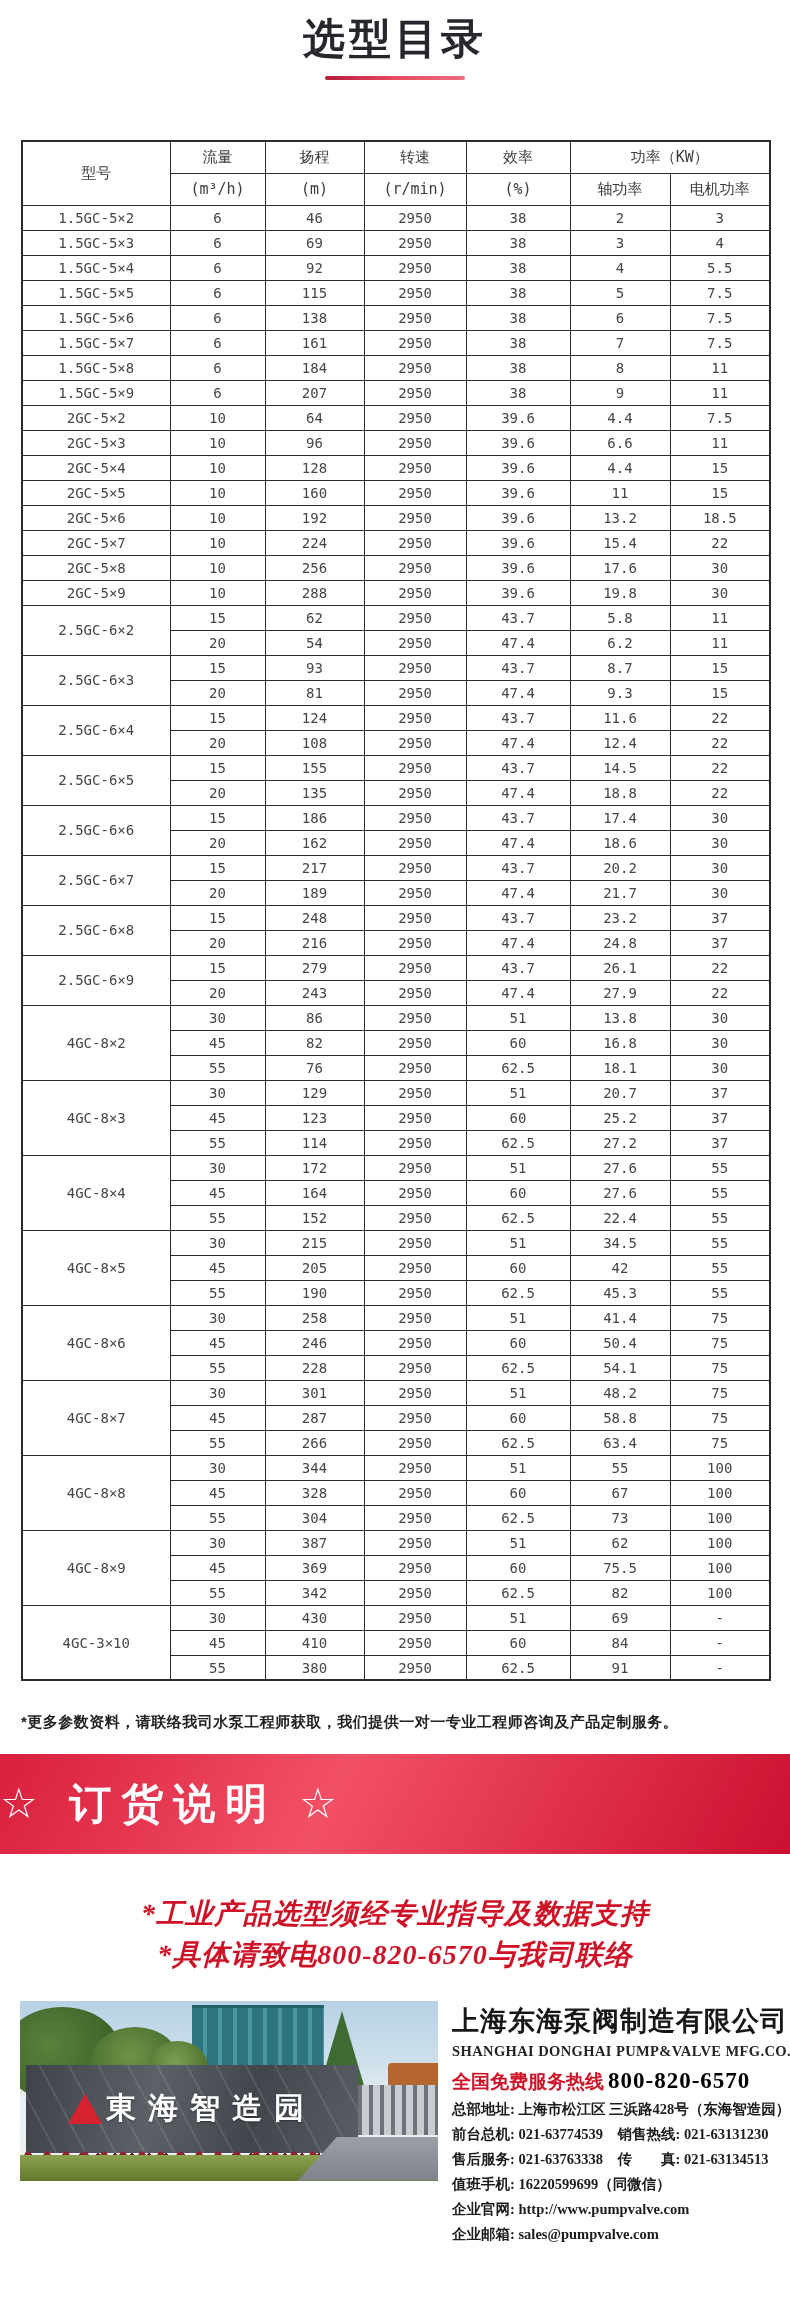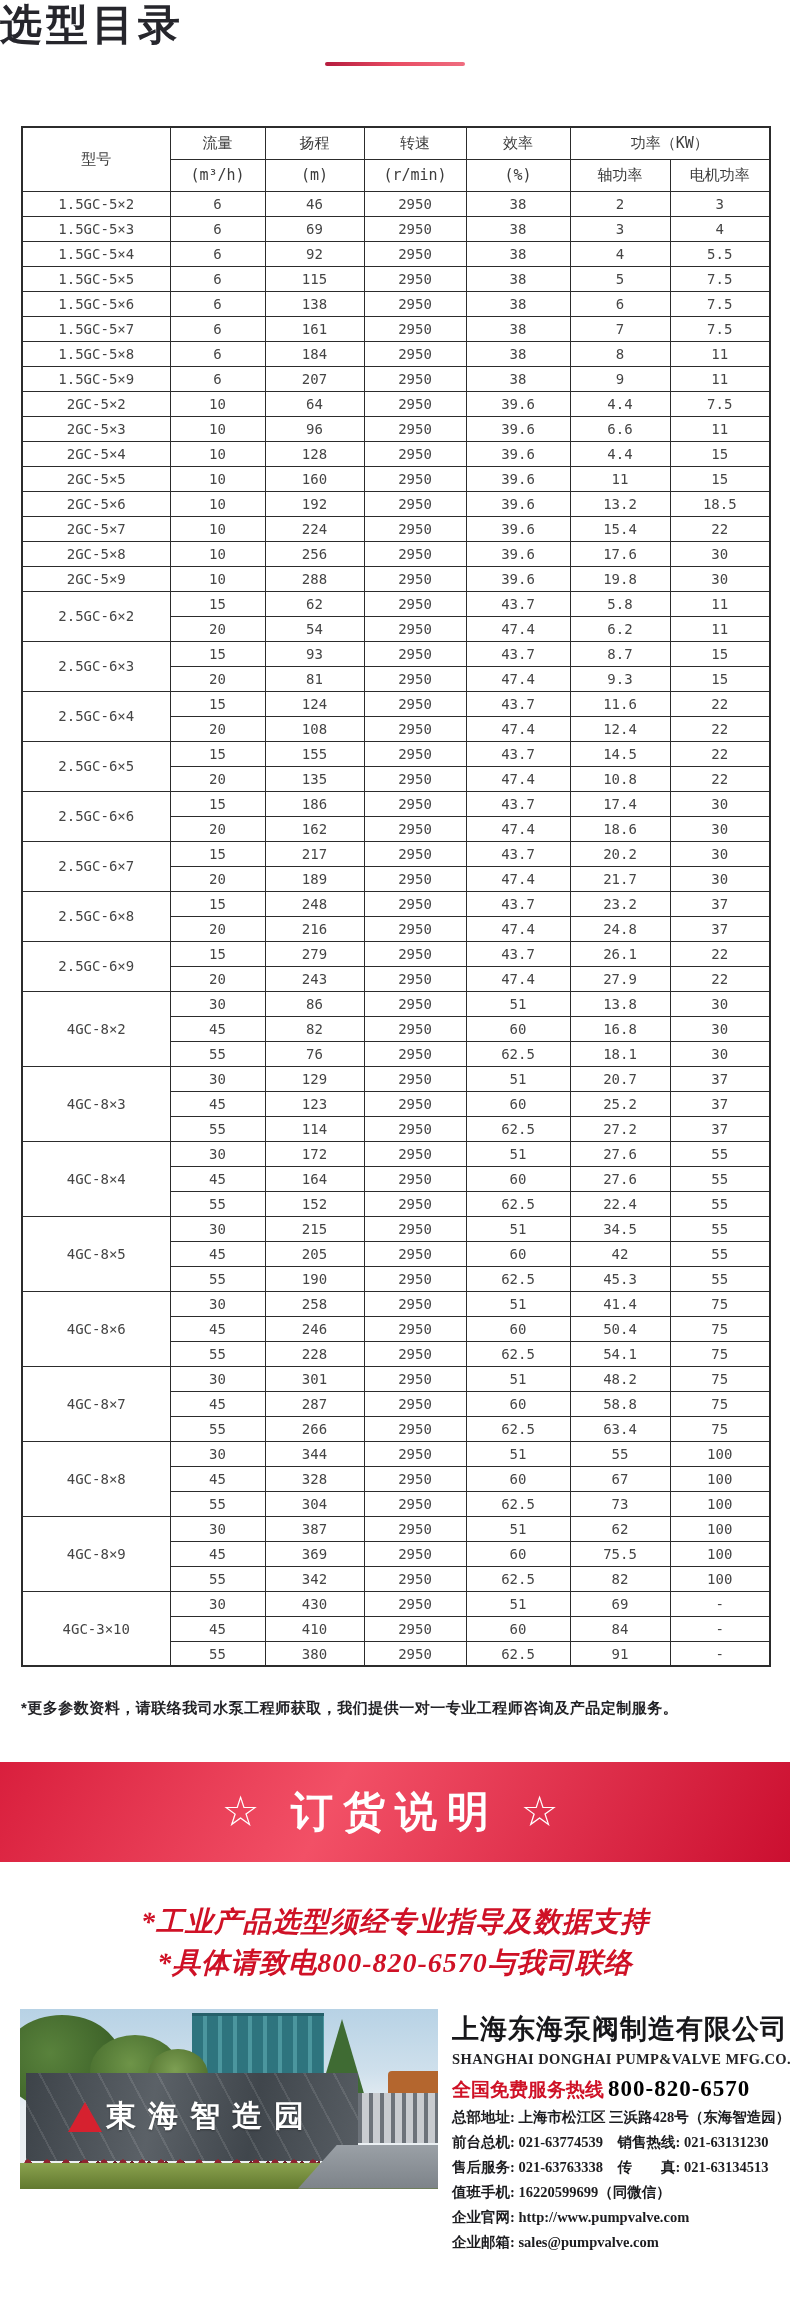--- a/index.html
+++ b/index.html
@@ -4,21 +4,21 @@
 <style>
   * { margin:0; padding:0; box-sizing:border-box; }
   html,body { background:#ffffff; }
   body {
     width:790px; min-height:2322px; margin:0 auto;
     font-family:"Liberation Sans","DejaVu Sans",sans-serif;
     color:#2b2b2b;
   }
 
   
-  .title-wrap { padding-top:0; }
+  .title-wrap { padding-top:14px; text-align:center; }
   .page-title {
     font-size:42px; font-weight:bold; letter-spacing:4px;
     color:#26262c; line-height:1.2;
   }
   .title-underline {
     width:140px; height:4px; margin:12px auto 0; border-radius:2px;
     background:linear-gradient(to right,#b51c3e,#e84b62,#ef6d80);
   }
 
   
@@ -37,23 +37,23 @@
   td.model-cell { font-size:14px; color:#3c3c3c; }
 
   
   .note {
     margin:32px 21px 0; font-size:15px; font-weight:600; color:#222226;
     letter-spacing:0.5px;
   }
 
   
   .order-banner {
-    margin-top:44px; width:790px; height:100px;
+    margin-top:22px; width:790px; height:100px;
     background:linear-gradient(118deg,#d91f3d 0%,#f25066 42%,#cb0f30 100%);
-    display:flex; align-items:center; justify-content:center;
+    display:flex; align-items:center; 
   }
   .order-banner-text {
     color:#ffffff; font-size:42px; font-weight:bold; letter-spacing:10px;
   }
   .order-lines { margin-top:40px; text-align:center; }
   .order-line {
     font-family:"Liberation Serif","DejaVu Serif",serif;
     font-size:28px; font-weight:bold; color:#cf1126; line-height:1.45;
     letter-spacing:1px;
     font-style:italic;
@@ -378,21 +378,21 @@
           <td>2950</td>
           <td>43.7</td>
           <td>14.5</td>
           <td>22</td>
         </tr>
         <tr>
           <td>20</td>
           <td>135</td>
           <td>2950</td>
           <td>47.4</td>
-          <td>10.8</td>
+          <td>18.8</td>
           <td>22</td>
         </tr>
         <tr>
           <td rowspan="2" class="model-cell">2.5GC-6×6</td>
           <td>15</td>
           <td>186</td>
           <td>2950</td>
           <td>43.7</td>
           <td>17.4</td>
           <td>30</td>

